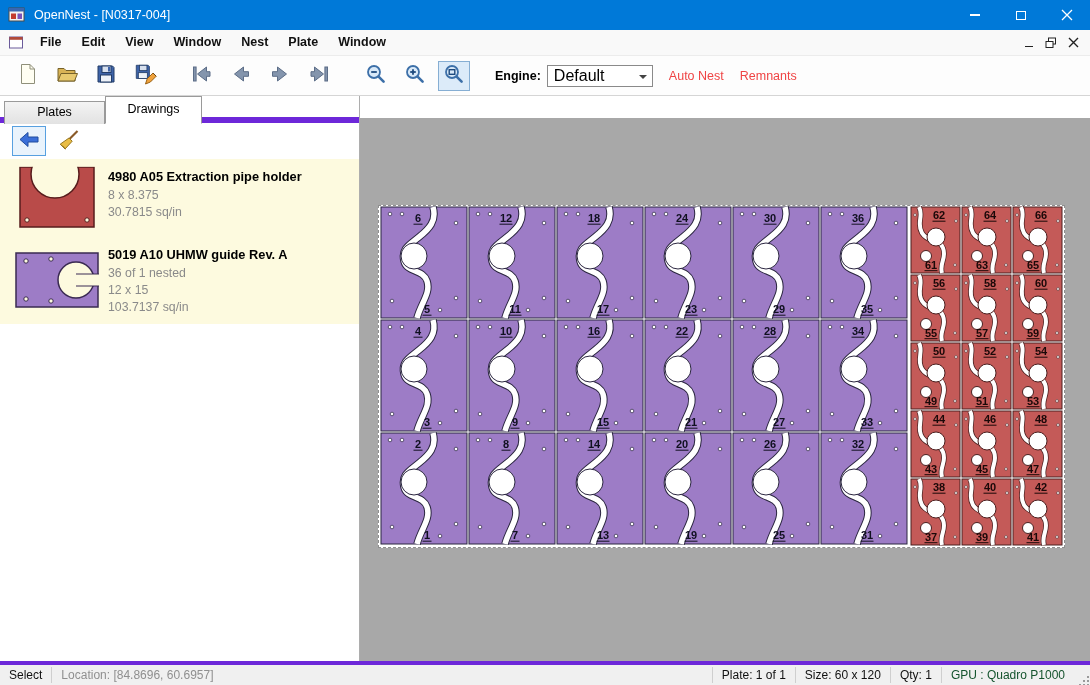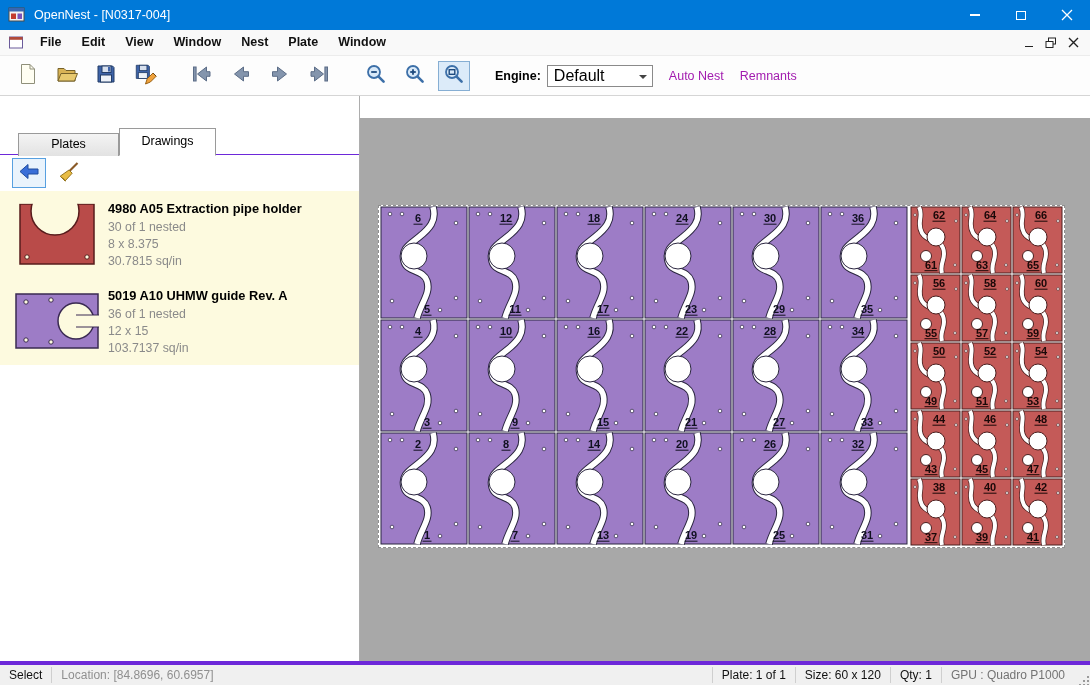--- a/index.html
+++ b/index.html
@@ -25,25 +25,25 @@
 
   
   #toolbar { position:absolute; left:0; top:56px; width:1090px; height:40px; background:#fdfdfd; border-bottom:1px solid #d5d5d5; display:flex; align-items:center; padding-left:12px; }
   .tb-btn { width:32px; height:30px; display:flex; align-items:center; justify-content:center; margin-right:7px; border:1px solid transparent; }
   .tb-btn.selected { background:#dcebf9; border:1px solid #86aed3; }
   .tb-gap { width:18px; }
   .engine-label { font-weight:bold; margin-left:18px; margin-right:6px; font-size:12.5px; }
   .combo { width:106px; height:22px; border:1px solid #8a8a8a; background:#fff; display:flex; align-items:center; position:relative; }
   .combo .combo-value { padding-left:6px; font-size:16px; }
   .combo .combo-arrow { position:absolute; right:5px; top:9px; width:0; height:0; border-left:4px solid transparent; border-right:4px solid transparent; border-top:4.5px solid #444; }
-  .tb-label { margin-left:16px; font-size:12.5px; color:#a21caf; }
+  .tb-label { margin-left:16px; font-size:12.5px; color:#ef4444; }
 
   
   #leftpanel { position:absolute; left:0; top:96px; width:360px; height:565px; background:#fff; border-right:1px solid #adadad; }
-  .tabstrip { height:27px; border-bottom:1px solid #6d28d9; position:relative; padding-left:18px;margin-top:32px; }
+  .tabstrip { height:27px; border-bottom:6px solid #6d28d9; position:relative; padding-left:4px; }
   .tab { display:inline-block; text-align:center; font-size:12.5px; border:1px solid #9a9a9a; position:relative; }
   .tab.inactive { width:101px; line-height:21px; height:23px; margin-top:3px; background:linear-gradient(#f4f4f4,#e2e2e2); border-bottom:none; vertical-align:bottom; }
   .tab.active { width:97px; line-height:25px; height:28px; margin-top:0; background:#fff; border-bottom:1px solid #fff; vertical-align:bottom; z-index:2; }
   .panel-toolbar { height:36px; display:flex; align-items:center; padding-left:12px; gap:6px; }
   .panel-btn { width:34px; height:30px; display:flex; align-items:center; justify-content:center; border:1px solid transparent; }
   .panel-btn.hovered { border:1px solid #57a0e0; background:#e9f3fc; }
   .drawing-item { display:flex; padding:6px 6px 8px 8px; }
   .drawing-item .thumb { width:100px; display:flex; align-items:center; justify-content:center; }
   .drawing-item .dtext { flex:1; padding-top:4px; }
   .dname { font-weight:bold; font-size:12.8px; color:#000; margin-bottom:3px; }
@@ -234,21 +234,20 @@
           <svg width="78" height="64" viewBox="0 0 78 64">
     <rect x="1" y="2" width="74" height="60" fill="#b94b49" stroke="#571c1c" stroke-width="1.5"></rect>
     <circle cx="36" cy="9" r="24" fill="#fdfadf" stroke="#571c1c" stroke-width="1.5"></circle>
     <rect x="0" y="0" width="78" height="1.8" fill="#fdfadf"></rect>
     <circle cx="8" cy="55" r="2.2" fill="#fdfadf" stroke="#571c1c"></circle>
     <circle cx="68" cy="55" r="2.2" fill="#fdfadf" stroke="#571c1c"></circle>
           </svg>
         </div>
         <div class="dtext">
        <div class="dname">4980 A05 Extraction pipe holder</div>
-       <div class="dline">30 of 1 nested</div>
        <div class="dline">8 x 8.375</div>
        <div class="dline">30.7815 sq/in</div>
      </div>
       </div>
       <div class="drawing-item" style="background: rgb(253, 250, 223);">
         <div class="thumb">
           <svg width="86" height="60" viewBox="0 0 86 60">
     <rect x="1" y="3" width="82" height="54" fill="#9d7cc6" stroke="#3a2a52" stroke-width="1.5"></rect>
     <circle cx="61" cy="30" r="18" fill="#fdfadf" stroke="#3a2a52" stroke-width="1.5"></circle>
     <rect x="61" y="24" width="24" height="12" fill="#fdfadf"></rect>
@@ -780,21 +779,21 @@
   <div class="sb-sep"></div>
   <div class="sb-cell sb-gray">Location: [84.8696, 60.6957]</div>
   <div class="sb-fill"></div>
   <div class="sb-sep"></div>
   <div class="sb-cell">Plate: 1 of 1</div>
   <div class="sb-sep"></div>
   <div class="sb-cell">Size: 60 x 120</div>
   <div class="sb-sep"></div>
   <div class="sb-cell">Qty: 1</div>
   <div class="sb-sep"></div>
-  <div class="sb-cell" id="sb-gpu" style="color: #737373;">GPU : Quadro P1000</div>
+  <div class="sb-cell" id="sb-gpu" style="color: #14532d;">GPU : Quadro P1000</div>
   <div class="sb-grip">
     <svg width="13" height="13" viewBox="0 0 13 13">
         <g fill="#9a9a9a">
           <rect x="10" y="10" width="2" height="2"></rect>
           <rect x="10" y="6" width="2" height="2"></rect>
           <rect x="6" y="10" width="2" height="2"></rect>
           <rect x="10" y="2" width="2" height="2"></rect>
           <rect x="2" y="10" width="2" height="2"></rect>
           <rect x="6" y="6" width="2" height="2"></rect>
         </g>

